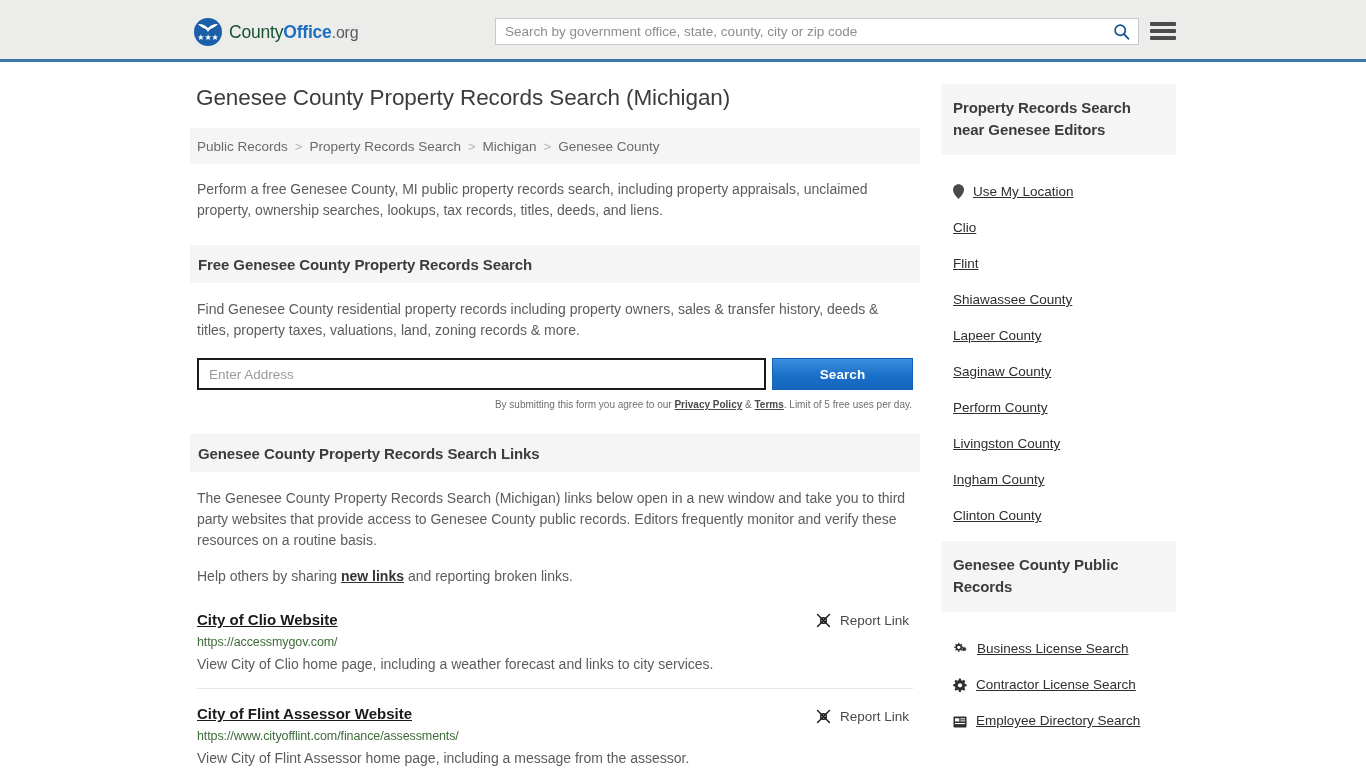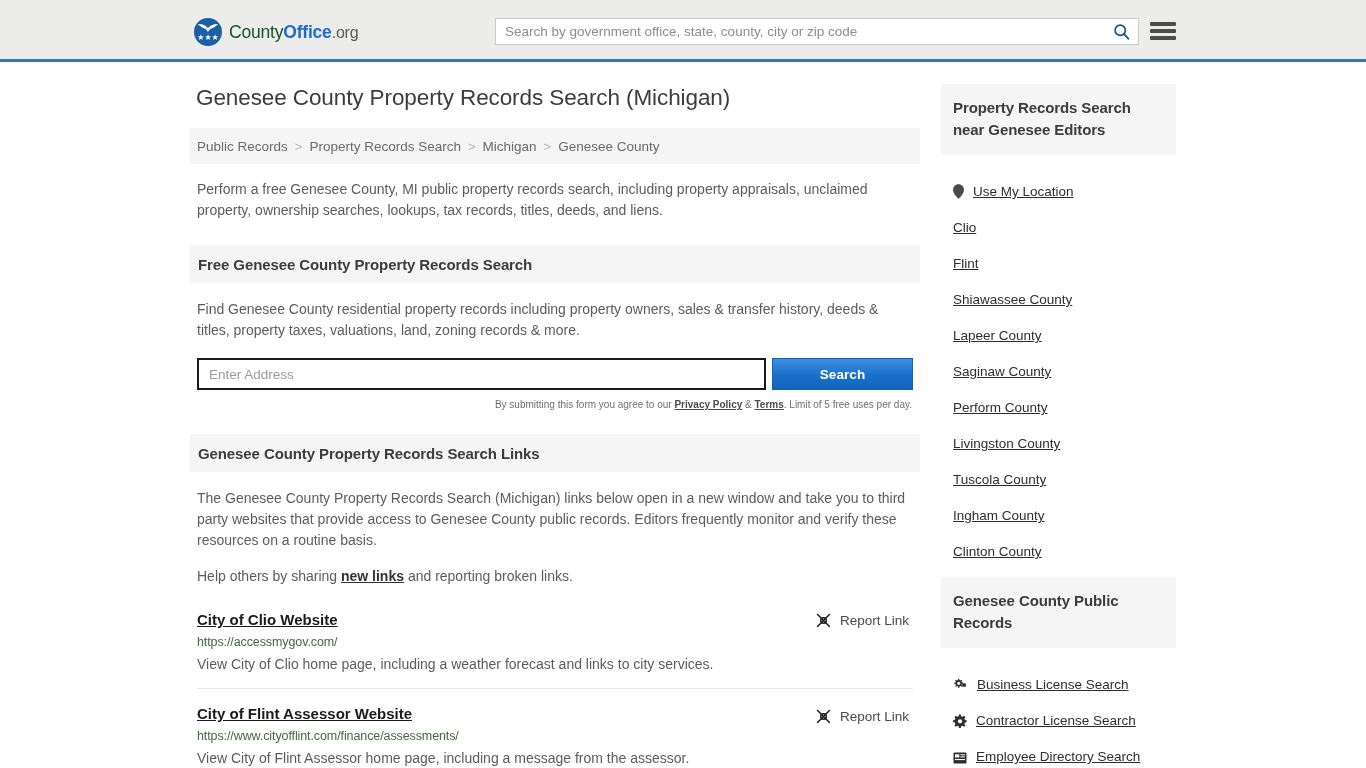--- a/index.html
+++ b/index.html
@@ -459,23 +459,20 @@
           <div class="side-row">
             <a>Saginaw County</a>
           </div>
           <div class="side-row">
             <a>Perform County</a>
           </div>
           <div class="side-row">
             <a>Livingston County</a>
           </div>
           <div class="side-row">
-            <a>Tuscola County</a>
-          </div>
-          <div class="side-row">
             <a>Ingham County</a>
           </div>
           <div class="side-row">
             <a>Clinton County</a>
           </div>
 
         </div>
       </div>
 
       <div class="side-panel" style="margin-top:18px;">

